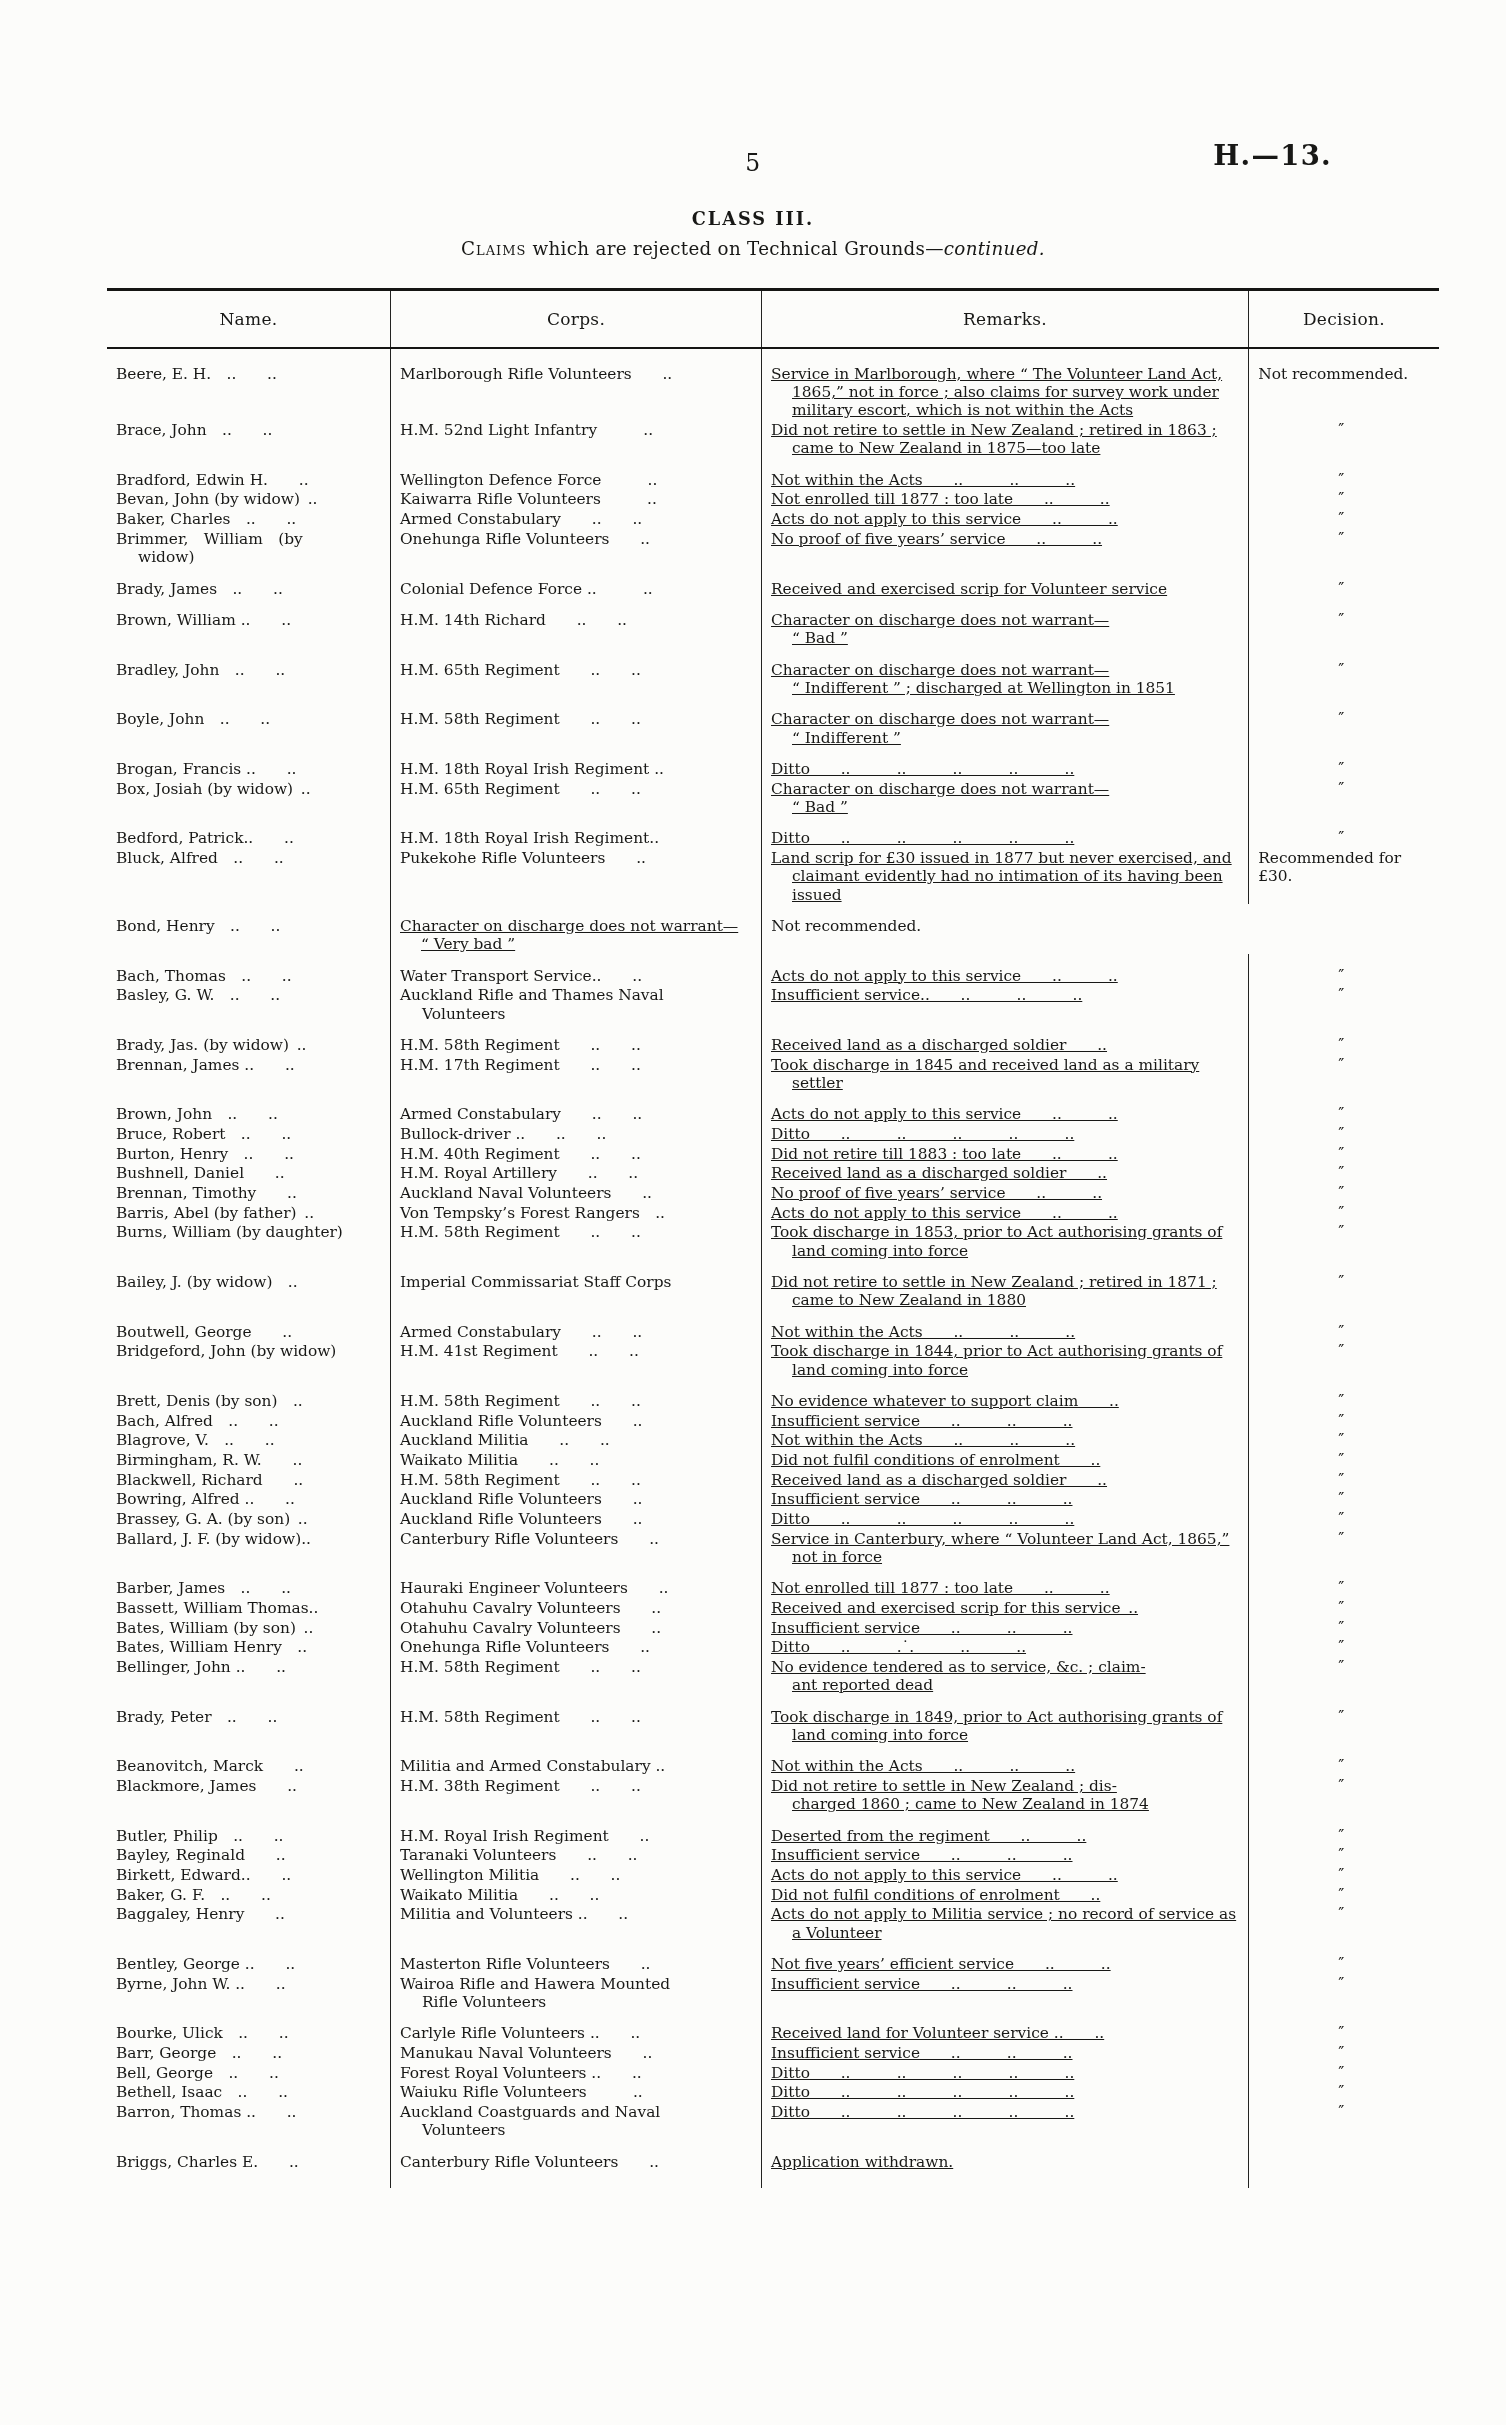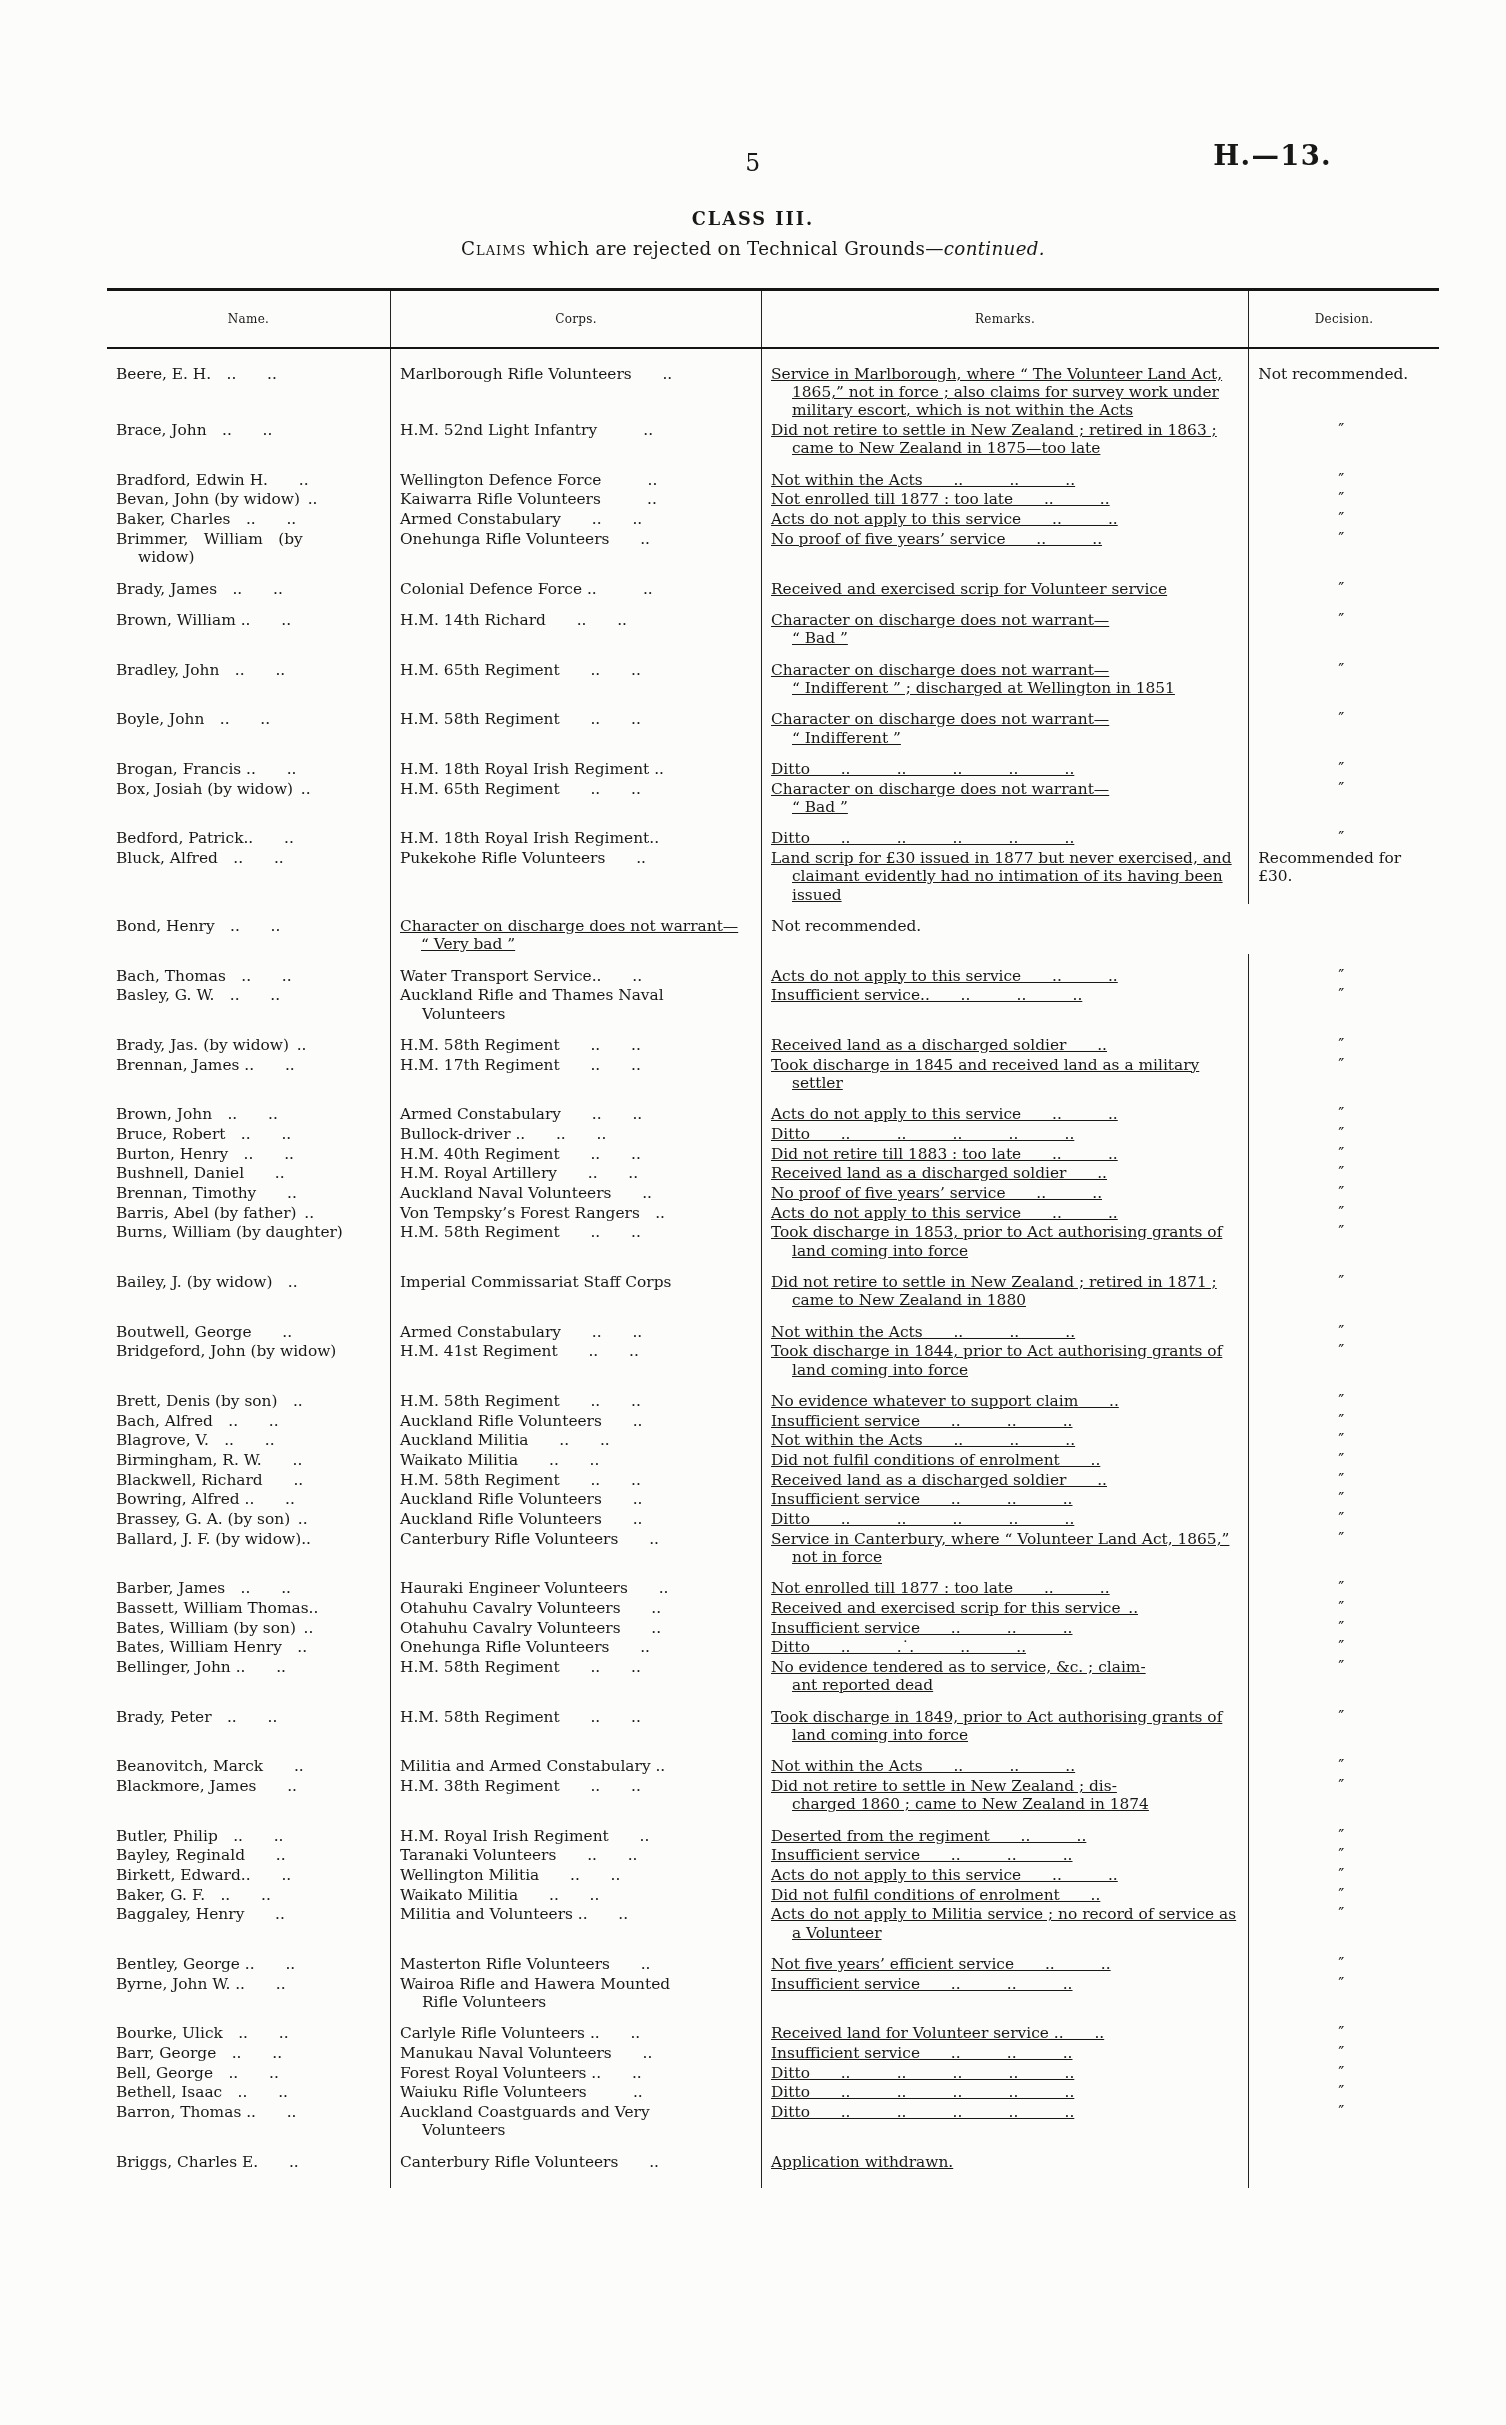--- a/index.html
+++ b/index.html
@@ -51,21 +51,21 @@
     width: 1332px;
     margin-top: 29px;
   }
   .thead {
     display: grid;
     grid-template-columns: 283px 371px 487px 191px;
     border-top: 3.3px solid #151513;
     border-bottom: 2.6px solid #151513;
     align-items: center;
     height: 56px;
-    font-size: 12px;
+    font-size: 17px;
     text-align: right;
     letter-spacing: 0.3px;
   }
   .thead > div + div { border-left: 1.3px solid #232321; height: 100%; display: flex; align-items: center; justify-content: center; }
   .thead > div:first-child { display: flex; align-items: center; justify-content: center; height: 100%; }
 
   .row {
     display: grid;
     grid-template-columns: 283px 371px 487px 191px;
     font-size: 15.4px;
@@ -444,21 +444,21 @@
           <div class="c-decision ditto">″</div>
         </div>
         <div class="row">
           <div class="c-name">Bethell, Isaac ..  ..</div>
           <div class="c-corps">Waiuku Rifle Volunteers   ..</div>
           <div class="c-remarks">Ditto  ..   ..   ..   ..   ..</div>
           <div class="c-decision ditto">″</div>
         </div>
         <div class="row">
           <div class="c-name">Barron, Thomas ..  ..</div>
-          <div class="c-corps">Auckland Coastguards and Very
+          <div class="c-corps">Auckland Coastguards and Naval
 Volunteers</div>
           <div class="c-remarks">Ditto  ..   ..   ..   ..   ..</div>
           <div class="c-decision ditto">″</div>
         </div>
         <div class="row gap last">
           <div class="c-name">Briggs, Charles E.  ..</div>
           <div class="c-corps">Canterbury Rifle Volunteers  ..</div>
           <div class="c-remarks">Application withdrawn.</div>
           <div class="c-decision"></div>
         </div>

